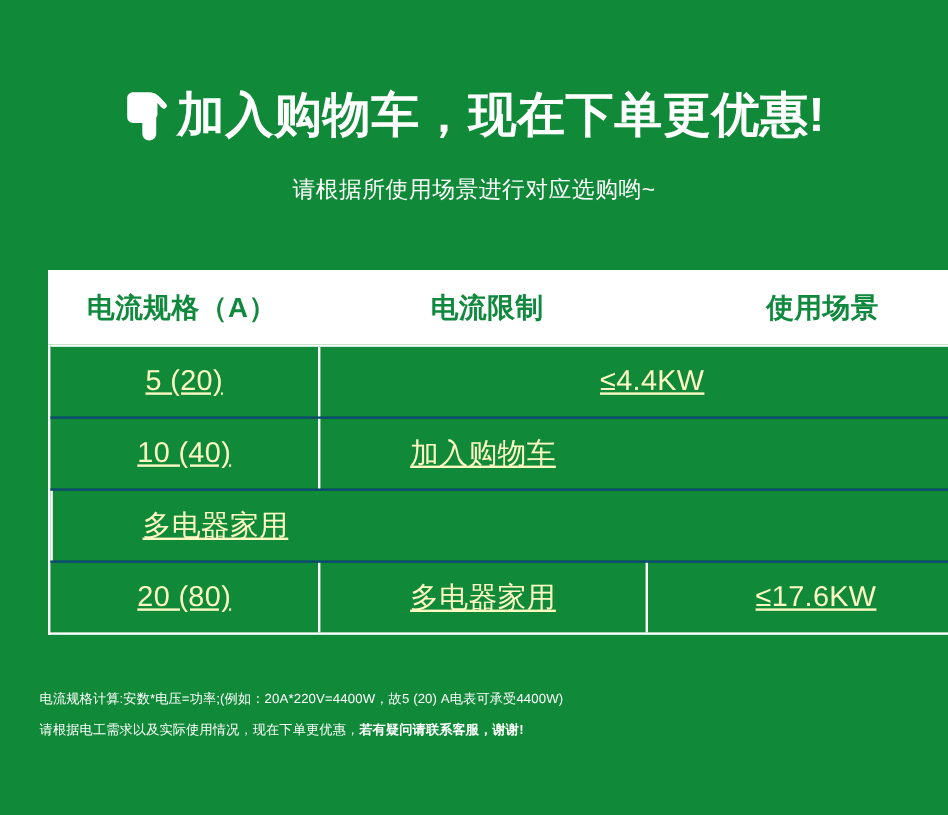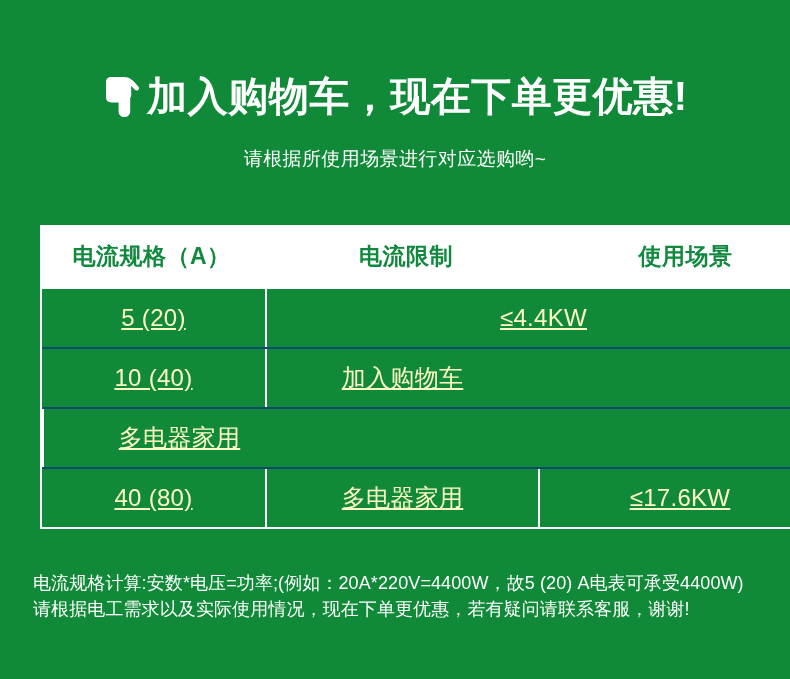--- a/index.html
+++ b/index.html
@@ -119,27 +119,27 @@
 
   
   .footer-notes {
     position: absolute;
     left: 33px;
     top: 570px;
     width: 730px;
   }
   .note-line {
     color: #ffffff;
-    font-size: 18px;
+    font-size: 11px;
     line-height: 26px;
     letter-spacing: 0.1px;
     white-space: nowrap;
   }
   .note-line .bold {
-    font-weight: normal;
+    font-weight: bold;
   }
 </style>
 </head>
 <body>
 
 <div id="page">
 
   <div class="heading-block">
     <div class="title-row">
       <span class="hand-icon">
@@ -170,21 +170,21 @@
       <div class="spec-row">
         <div class="cell col-1">10 (40)</div>
         <div class="cell col-2">加入购物车</div>
       </div>
 
       <div class="spec-row">
         <div class="cell col-2">多电器家用</div>
       </div>
 
       <div class="spec-row">
-        <div class="cell col-1">40 (80)</div>
+        <div class="cell col-1">20 (80)</div>
         <div class="cell col-2">多电器家用</div>
         <div class="cell col-3">≤17.6KW</div>
       </div>
 
     </div>
   </div>
 
   <div class="footer-notes">
     <div class="note-line">电流规格计算:安数*电压=功率;(例如：20A*220V=4400W，故5 (20) A电表可承受4400W)</div>
     <div class="note-line"><span>请根据电工需求以及实际使用情况，现在下单更优惠，</span><span class="bold">若有疑问请联系客服，谢谢!</span></div>

